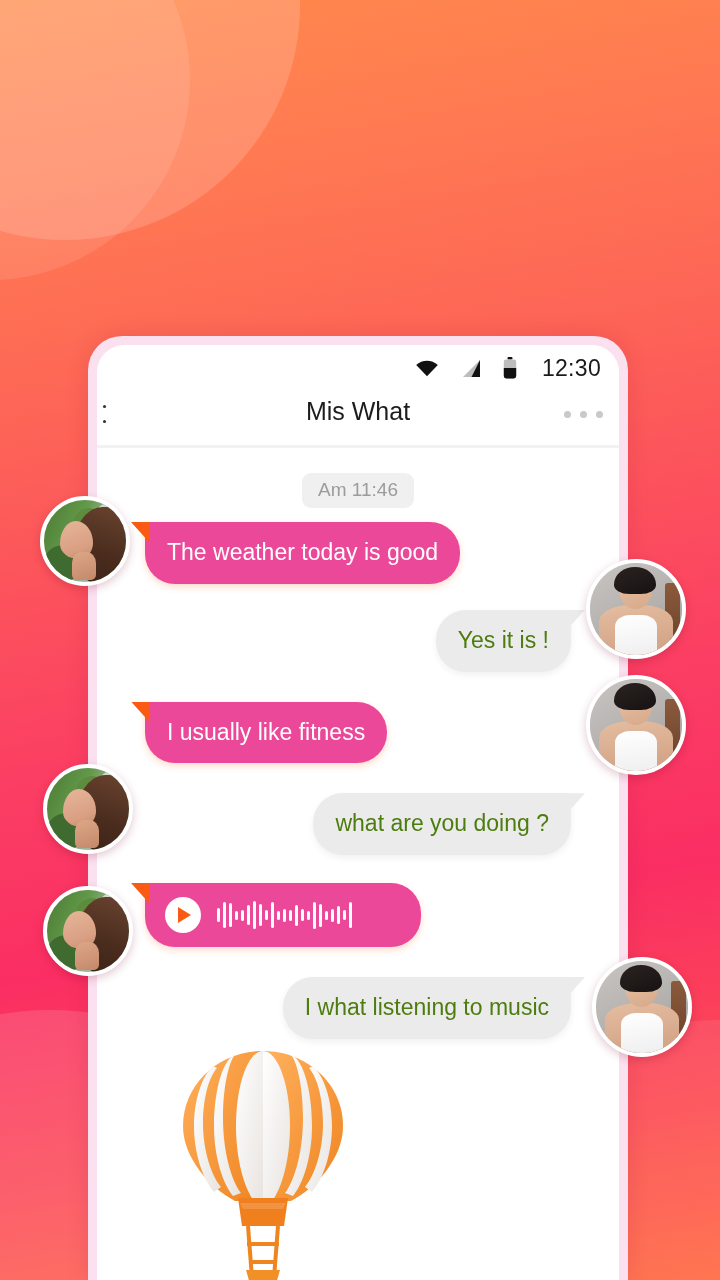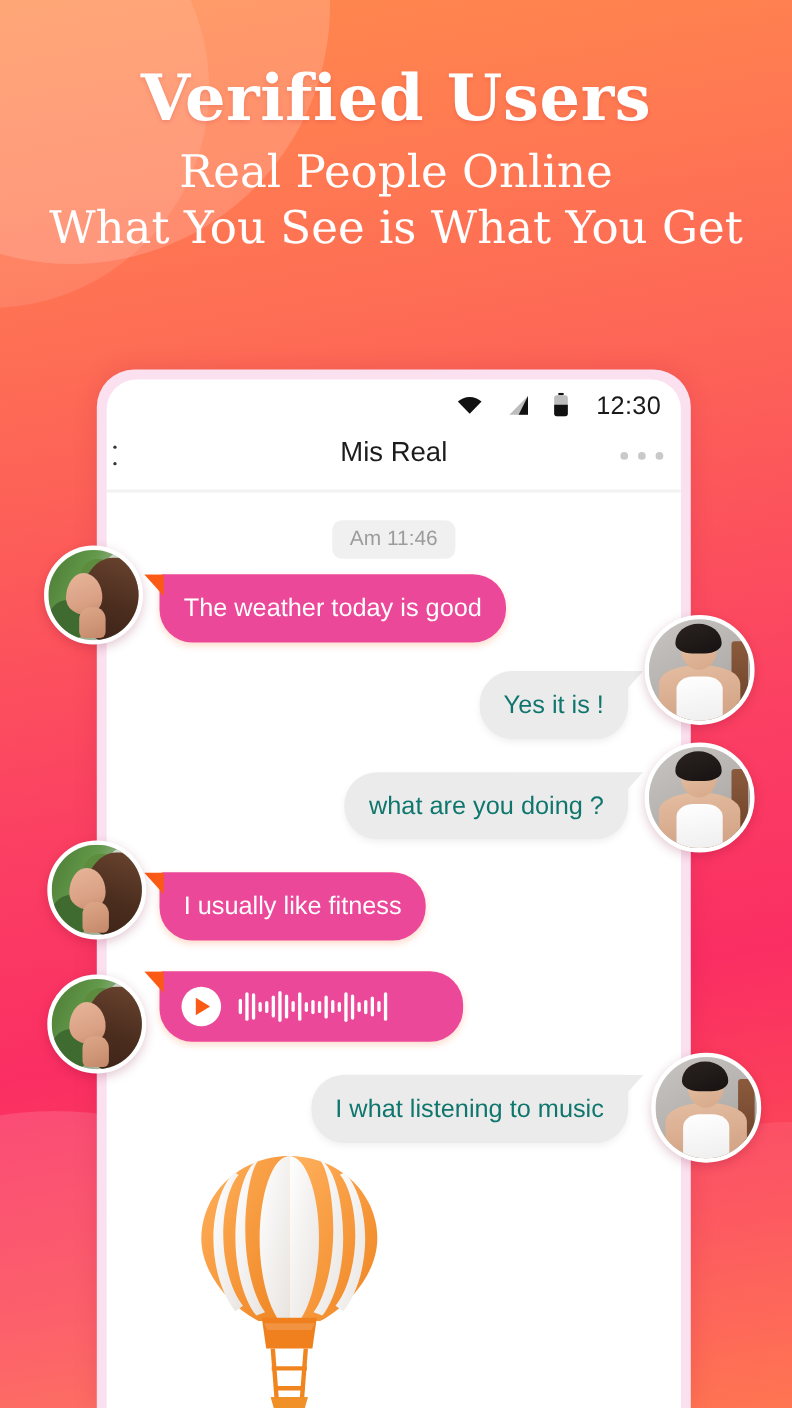--- a/index.html
+++ b/index.html
@@ -242,21 +242,21 @@
     position: absolute;
     left: -14px;
     top: 0;
     width: 18px;
     height: 20px;
     background: #fa5a14;
     clip-path: polygon(100% 0, 100% 100%, 0 0);
   }
   .bubble.in {
     background: #ebebeb;
-    color: #0f766e;
+    color: #4d7c0f;
     border-radius: 30px 4px 30px 30px;
     box-shadow: 0 3px 7px rgba(0,0,0,0.06);
   }
   .bubble.in::before {
     content: "";
     position: absolute;
     right: -14px;
     top: 0;
     width: 18px;
     height: 20px;
@@ -398,25 +398,20 @@
 <body>
 
 <div id="stage">
 
   <div class="bg-base"></div>
   <div class="bg-blob-tl"></div>
   <div class="bg-blob-tl2"></div>
   <div class="bg-blob-bl"></div>
   <div class="bg-blob-br"></div>
 
-  <div class="headline-wrap">
-    <div class="headline-main">Verified Users</div>
-    <div class="headline-sub1">Real People Online</div>
-    <div class="headline-sub2">What You See is What You Get</div>
-  </div>
 
   <div class="phone">
     <div class="phone-screen">
 
       <div class="statusbar">
         <span class="ico-wifi">
           <svg viewBox="0 0 24 18" width="24" height="18">
             <path d="M12 17.2 1.2 6.1C4.2 3.3 8 1.8 12 1.8s7.8 1.5 10.8 4.3L12 17.2z" fill="#111"></path>
           </svg>
         </span>
@@ -434,21 +429,21 @@
           </svg>
         </span>
         <span class="sb-time">12:30</span>
       </div>
 
       <div class="chat-header">
         <div class="back-dots">
           <i></i>
             <i></i>
         </div>
-        <div class="chat-title">Mis Real</div>
+        <div class="chat-title">Mis What</div>
         <div class="more-dots">
           <i></i>
             <i></i>
             <i></i>
         </div>
       </div>
       <div class="header-rule"></div>
 
       <div class="chat-body">
 
@@ -461,29 +456,29 @@
             <span>The weather today is good</span>
           </div>
         </div>
 
         <div class="msg-row right" style="margin-top:26px;">
           <div class="bubble in">
             <span>Yes it is !</span>
           </div>
         </div>
 
+        <div class="msg-row left" style="margin-top:30px;">
+          <div class="bubble out">
+            <span>I usually like fitness</span>
+          </div>
+        </div>
+
         <div class="msg-row right" style="margin-top:30px;">
           <div class="bubble in">
             <span>what are you doing ?</span>
-          </div>
-        </div>
-
-        <div class="msg-row left" style="margin-top:30px;">
-          <div class="bubble out">
-            <span>I usually like fitness</span>
           </div>
         </div>
 
         <div class="msg-row left" style="margin-top:28px;">
           <div class="bubble out voice">
             <span class="play-btn"></span>
             <span class="waveform">
               <i style="height:14px"></i>
                 <i style="height:26px"></i>
                 <i style="height:24px"></i>

